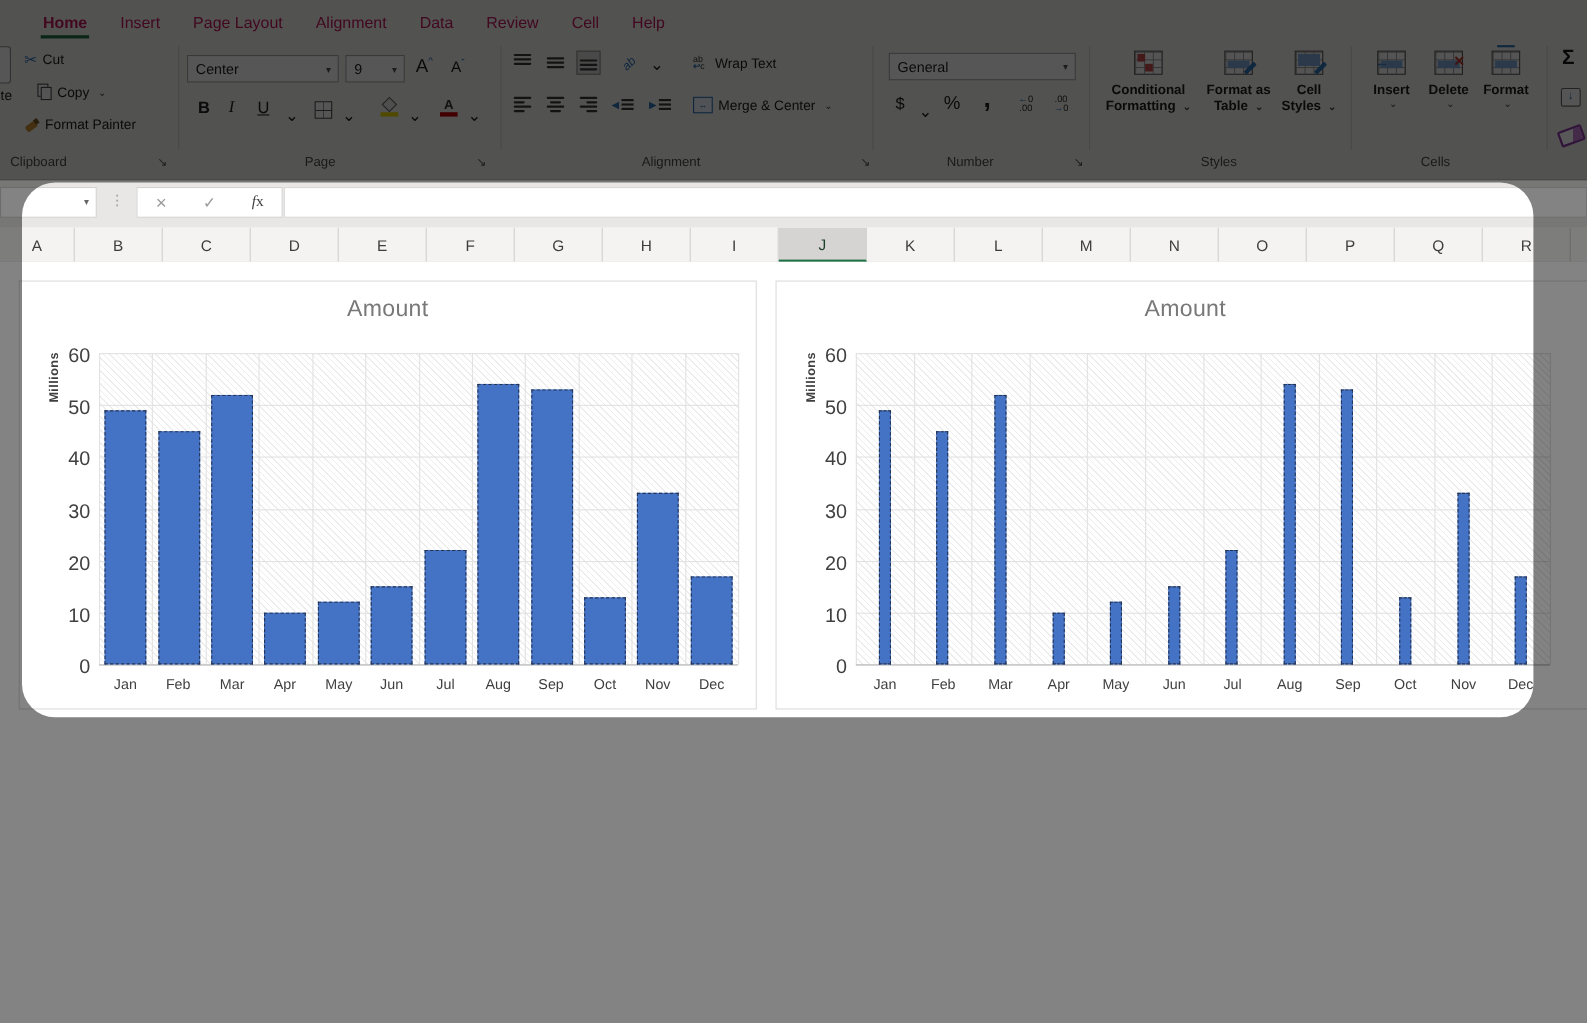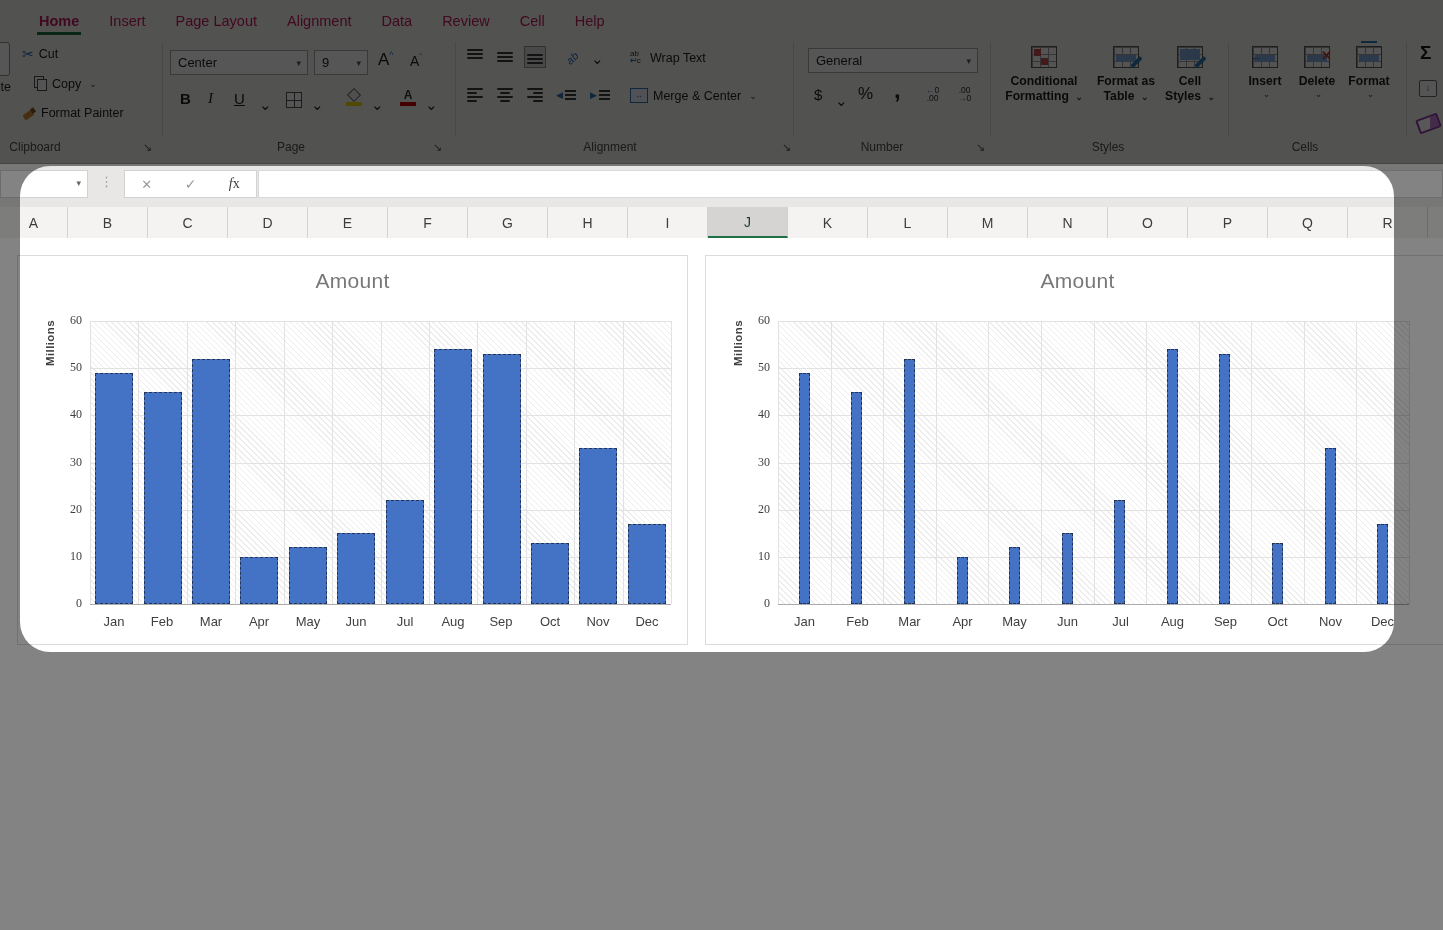--- a/index.html
+++ b/index.html
@@ -95,21 +95,21 @@
   
   .sheet{position:absolute;left:0;top:238px;width:1443px;height:692px;background:#ffffff;}
   .chart{position:absolute;background:#fff;border:1px solid #dcdcdc;box-sizing:border-box;}
   .chart .ctitle{position:absolute;left:0;top:13px;width:100%;text-align:center;font-size:21px;color:#787878;letter-spacing:0.3px;}
   .chart .ylab{position:absolute;left:26px;top:64px;writing-mode:vertical-rl;transform:rotate(180deg);font-size:11.5px;font-weight:700;color:#3f3f3f;letter-spacing:0.4px;}
   .plot{position:absolute;left:72px;top:65px;height:283px;
     background-image:repeating-linear-gradient(45deg,rgba(145,145,145,0.16) 0px,rgba(145,145,145,0.16) 1px,transparent 1px,transparent 4.2px);}
   .gl{position:absolute;background:#e2e2e2;}
   .gl.axis{background:#ababab;}
   .bar{position:absolute;bottom:0;background:#4573c4;border:1px dashed #243457;box-sizing:border-box;z-index:2;}
-  .ytick{position:absolute;width:34px;text-align:right;font-size:12px;color:#404040;left:-42px;font-family:Liberation Serif, serif;}
+  .ytick{position:absolute;width:34px;text-align:right;font-size:18px;color:#404040;left:-42px;}
   .xtick{position:absolute;text-align:center;font-size:13px;color:#3f3f3f;}
   
   .spot{position:absolute;left:20px;top:166px;width:1374px;height:486px;border-radius:30px;
         box-shadow:0 0 55px 3000px rgba(0,0,0,0.485);pointer-events:none;z-index:50;}
   .ribdim{position:absolute;left:0;top:0;width:1443px;height:164px;background:rgba(0,0,0,0.33);pointer-events:none;z-index:51;}
 </style>
 </head>
 <body>
 
 <div class="ribbon">

